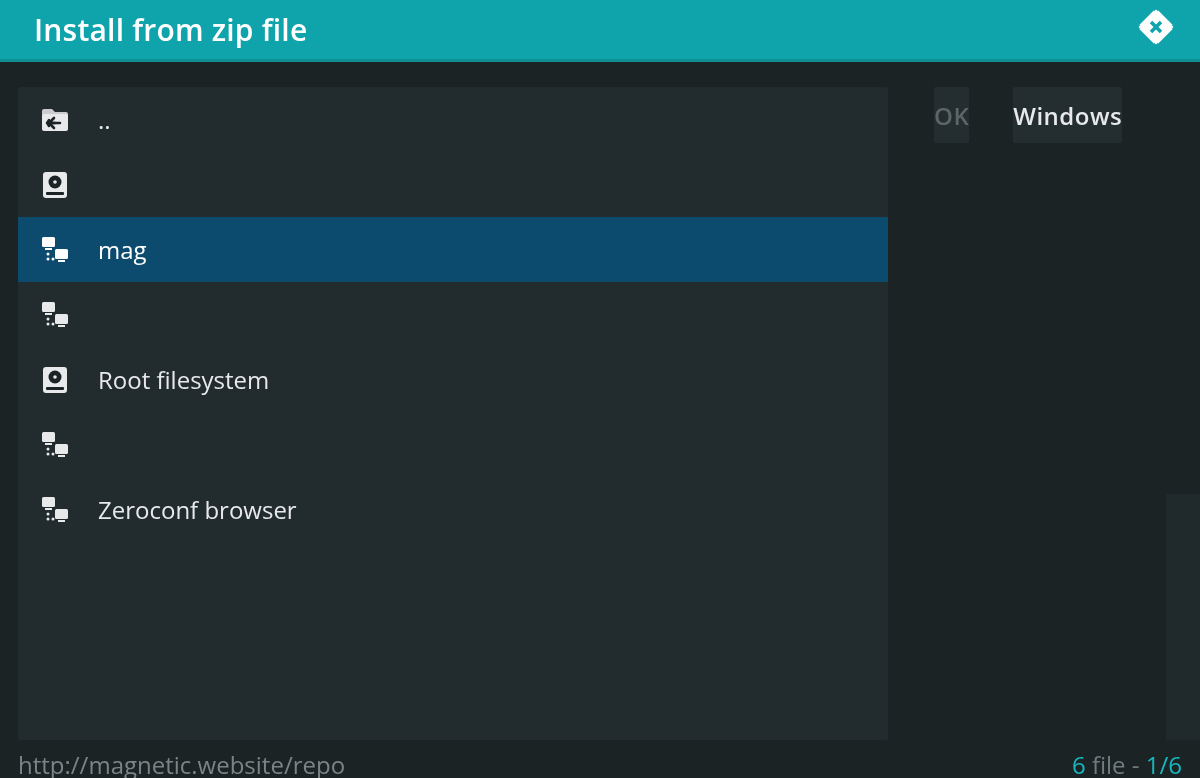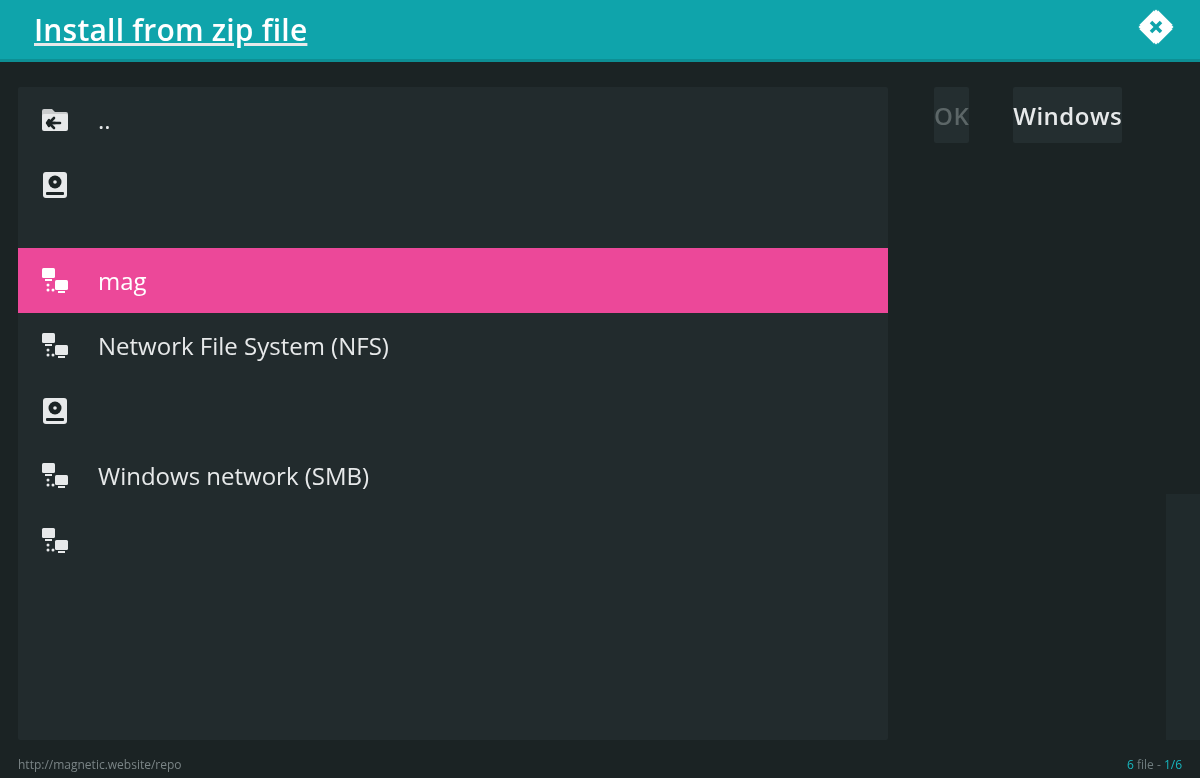--- a/index.html
+++ b/index.html
@@ -12,21 +12,20 @@
 
   
   .header {
     height: 62px;
     background: #0fa4ab;
     display: flex;
     align-items: center;
     justify-content: space-between;
     padding: 0 24px 0 34px;
     border-bottom: 3px solid #0d8f94;
-    text-decoration: underline;
   }
   .header-title {
     font-size: 30px;
     font-weight: 600;
     color: #ffffff;
     letter-spacing: 0.2px;
   }
 
   
   .main {
@@ -48,23 +47,22 @@
     display: flex;
     align-items: center;
     gap: 26px;
     padding: 0 20px;
     font-size: 24px;
     font-weight: 400;
     color: #e7e9ea;
     cursor: pointer;
   }
   .row.selected {
-    background: #ec4899;
+    background: #0c4a6e;
     color: #ffffff;
-    margin-top: 31px;
   }
   .row .icon-slot { width: 34px; display:flex; align-items:center; justify-content:center; }
   .row .icon-slot svg { width: 30px; height: 30px; }
 
   
   .side {
     flex: 1;
     display: flex;
     gap: 44px;
   }
@@ -96,21 +94,21 @@
 
   
   .footer {
     position: absolute;
     left: 0; right: 0; bottom: 0;
     height: 28px;
     display: flex;
     align-items: center;
     justify-content: space-between;
     padding: 0 18px;
-    font-size: 12px;
+    font-size: 24px;
     color: #7a8486;
   }
   .footer .status-right { color: #17b7bf; }
   .footer .status-right .dim { color: #6f7c7e; }
 </style>
 </head>
 <body>
 
 <svg width="0" height="0" style="position:absolute">
   <defs>
@@ -203,46 +201,46 @@
       </span>
       <span>mag</span>
     </div>
 
     <div class="row">
       <span class="icon-slot">
         <svg viewBox="0 0 30 30" style="color:#e7e9ea">
             <use href="#network-icon"></use>
           </svg>
       </span>
-      <span>Network File System (NFS)</span>
     </div>
 
     <div class="row">
       <span class="icon-slot">
         <svg viewBox="0 0 30 30" style="color:#e7e9ea">
             <use href="#drive-icon"></use>
           </svg>
       </span>
-    </div>
-
-    <div class="row">
-      <span class="icon-slot">
-        <svg viewBox="0 0 30 30" style="color:#e7e9ea">
-            <use href="#network-icon"></use>
-          </svg>
-      </span>
-      <span>Windows network (SMB)</span>
-    </div>
-
-    <div class="row">
-      <span class="icon-slot">
-        <svg viewBox="0 0 30 30" style="color:#e7e9ea">
-            <use href="#network-icon"></use>
-          </svg>
-      </span>
+      <span>Root filesystem</span>
+    </div>
+
+    <div class="row">
+      <span class="icon-slot">
+        <svg viewBox="0 0 30 30" style="color:#e7e9ea">
+            <use href="#network-icon"></use>
+          </svg>
+      </span>
+    </div>
+
+    <div class="row">
+      <span class="icon-slot">
+        <svg viewBox="0 0 30 30" style="color:#e7e9ea">
+            <use href="#network-icon"></use>
+          </svg>
+      </span>
+      <span>Zeroconf browser</span>
     </div>
 
   </div>
 
   <div class="side">
     <div class="btn disabled">OK</div>
     <div class="btn">Windows</div>
 
     <div class="preview">
       <span>

